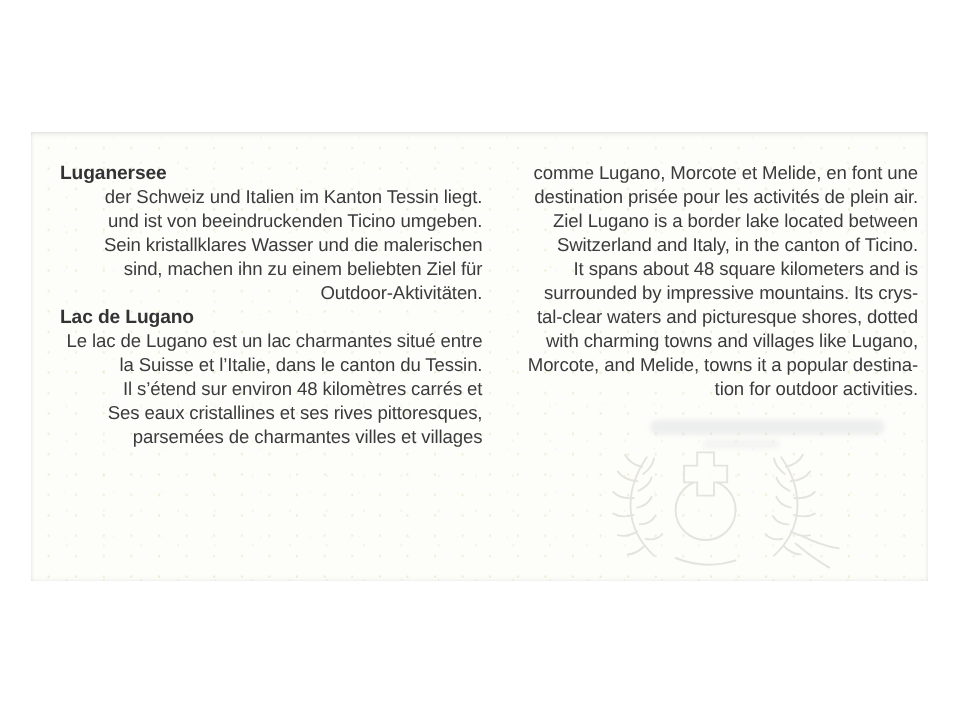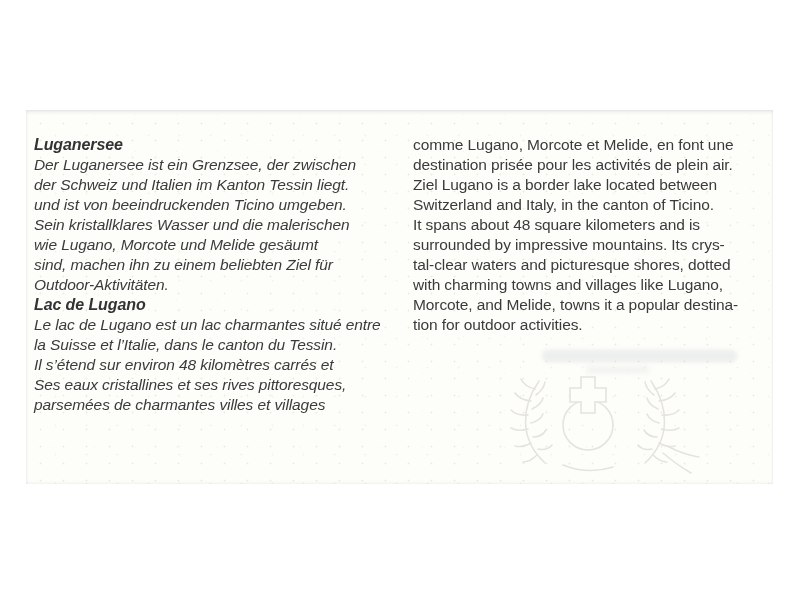--- a/index.html
+++ b/index.html
@@ -36,36 +36,37 @@
       inset 2px 0 3px -2px rgba(130, 130, 130, 0.14),
       inset -2px 0 3px -2px rgba(130, 130, 130, 0.10),
       inset 0 -3px 4px -3px rgba(130, 130, 130, 0.14);
   }
   .col {
     position: absolute;
     top: 25px;
     width: 352px;
     white-space: nowrap;
   }
-  .col-left  { left: 8px; font-style: italic; }
+  .col-left  { left: 24px; }
   .col-right { left: 387px; }
   .heading {
     font-size: 16px;
     font-weight: bold;
     line-height: 20px;
     height: 20px;
     color: var(--heading, #333335);
     letter-spacing: -0.1px;
   }
   .line {
     font-size: 15.5px;
     line-height: 20px;
     height: 20px;
     color: var(--text, #3b3b3d);
     letter-spacing: -0.1px;
+    text-align: right;
   }
   .emblem {
     position: absolute;
     left: 479px;
     top: 255px;
     width: 200px;
     height: 114px;
     opacity: 0.9;
   }
   .smudge {
@@ -90,25 +91,23 @@
   }
 </style>
 </head>
 <body>
 
 <div class="canvas">
   <div class="page">
 
     <div class="col col-left">
         <div class="heading">Luganersee</div>
-        <div class="line">Der Luganersee ist ein Grenzsee, der zwischen</div>
         <div class="line">der Schweiz und Italien im Kanton Tessin liegt.</div>
         <div class="line">und ist von beeindruckenden Ticino umgeben.</div>
         <div class="line">Sein kristallklares Wasser und die malerischen</div>
-        <div class="line">wie Lugano, Morcote und Melide gesäumt</div>
         <div class="line">sind, machen ihn zu einem beliebten Ziel für</div>
         <div class="line">Outdoor-Aktivitäten.</div>
         <div class="heading">Lac de Lugano</div>
         <div class="line">Le lac de Lugano est un lac charmantes situé entre</div>
         <div class="line">la Suisse et l’Italie, dans le canton du Tessin.</div>
         <div class="line">Il s’étend sur environ 48 kilomètres carrés et</div>
         <div class="line">Ses eaux cristallines et ses rives pittoresques,</div>
         <div class="line">parsemées de charmantes villes et villages</div>
       </div>
 

